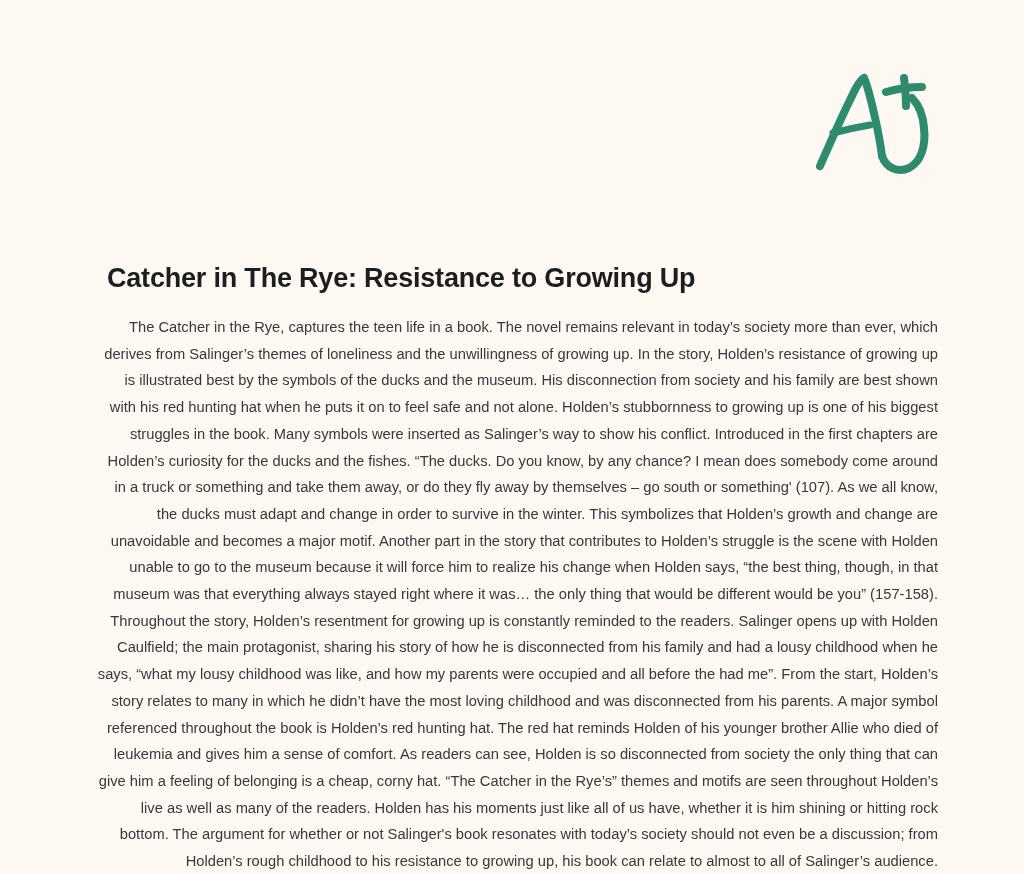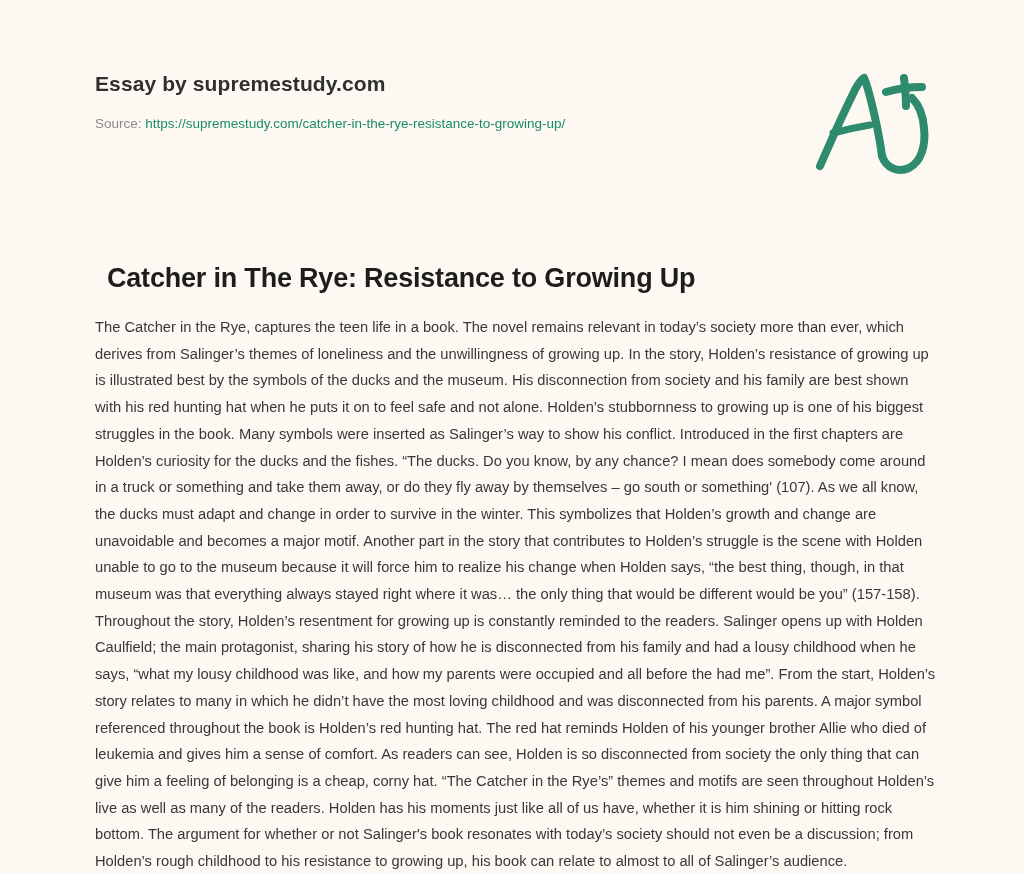--- a/index.html
+++ b/index.html
@@ -81,40 +81,32 @@
     margin: 12px;
   }
   .article-body {
     position: absolute;
     left: 95px;
     top: 314px;
     width: 843px;
     font-size: 14.7px;
     line-height: 26.7px;
     color: #383838;
-    text-align: left;
+    text-align: right;
     margin: 0;
     letter-spacing: 0.01px;
   }
 </style>
 </head>
 <body>
 
 <div class="page">
 
   <div class="header">
 
-    <div class="header-text">
-      <h1 class="brand-title">Essay by supremestudy.com</h1>
-
-      <div class="source-row">
-        <span class="source-label">Source:</span>
-        <a class="source-link" href="#">https://supremestudy.com/catcher-in-the-rye-resistance-to-growing-up/</a>
-      </div>
-    </div>
 
     <div class="logo">
       <svg viewBox="0 0 140 120" xmlns="http://www.w3.org/2000/svg" aria-hidden="true">
         <g fill="none" stroke="#2e8b6e" stroke-linecap="round" stroke-linejoin="round">
 
           <path d="M14 104 C 22 86, 34 58, 46 34 C 50 25, 54 18, 58 16" stroke-width="8"></path>
 
           <path d="M58 16 C 62 24, 66 42, 70 60 C 73 74, 75 86, 76 94" stroke-width="8"></path>
 
           <path d="M27 71 C 38 68, 52 65, 64 63" stroke-width="7"></path>

